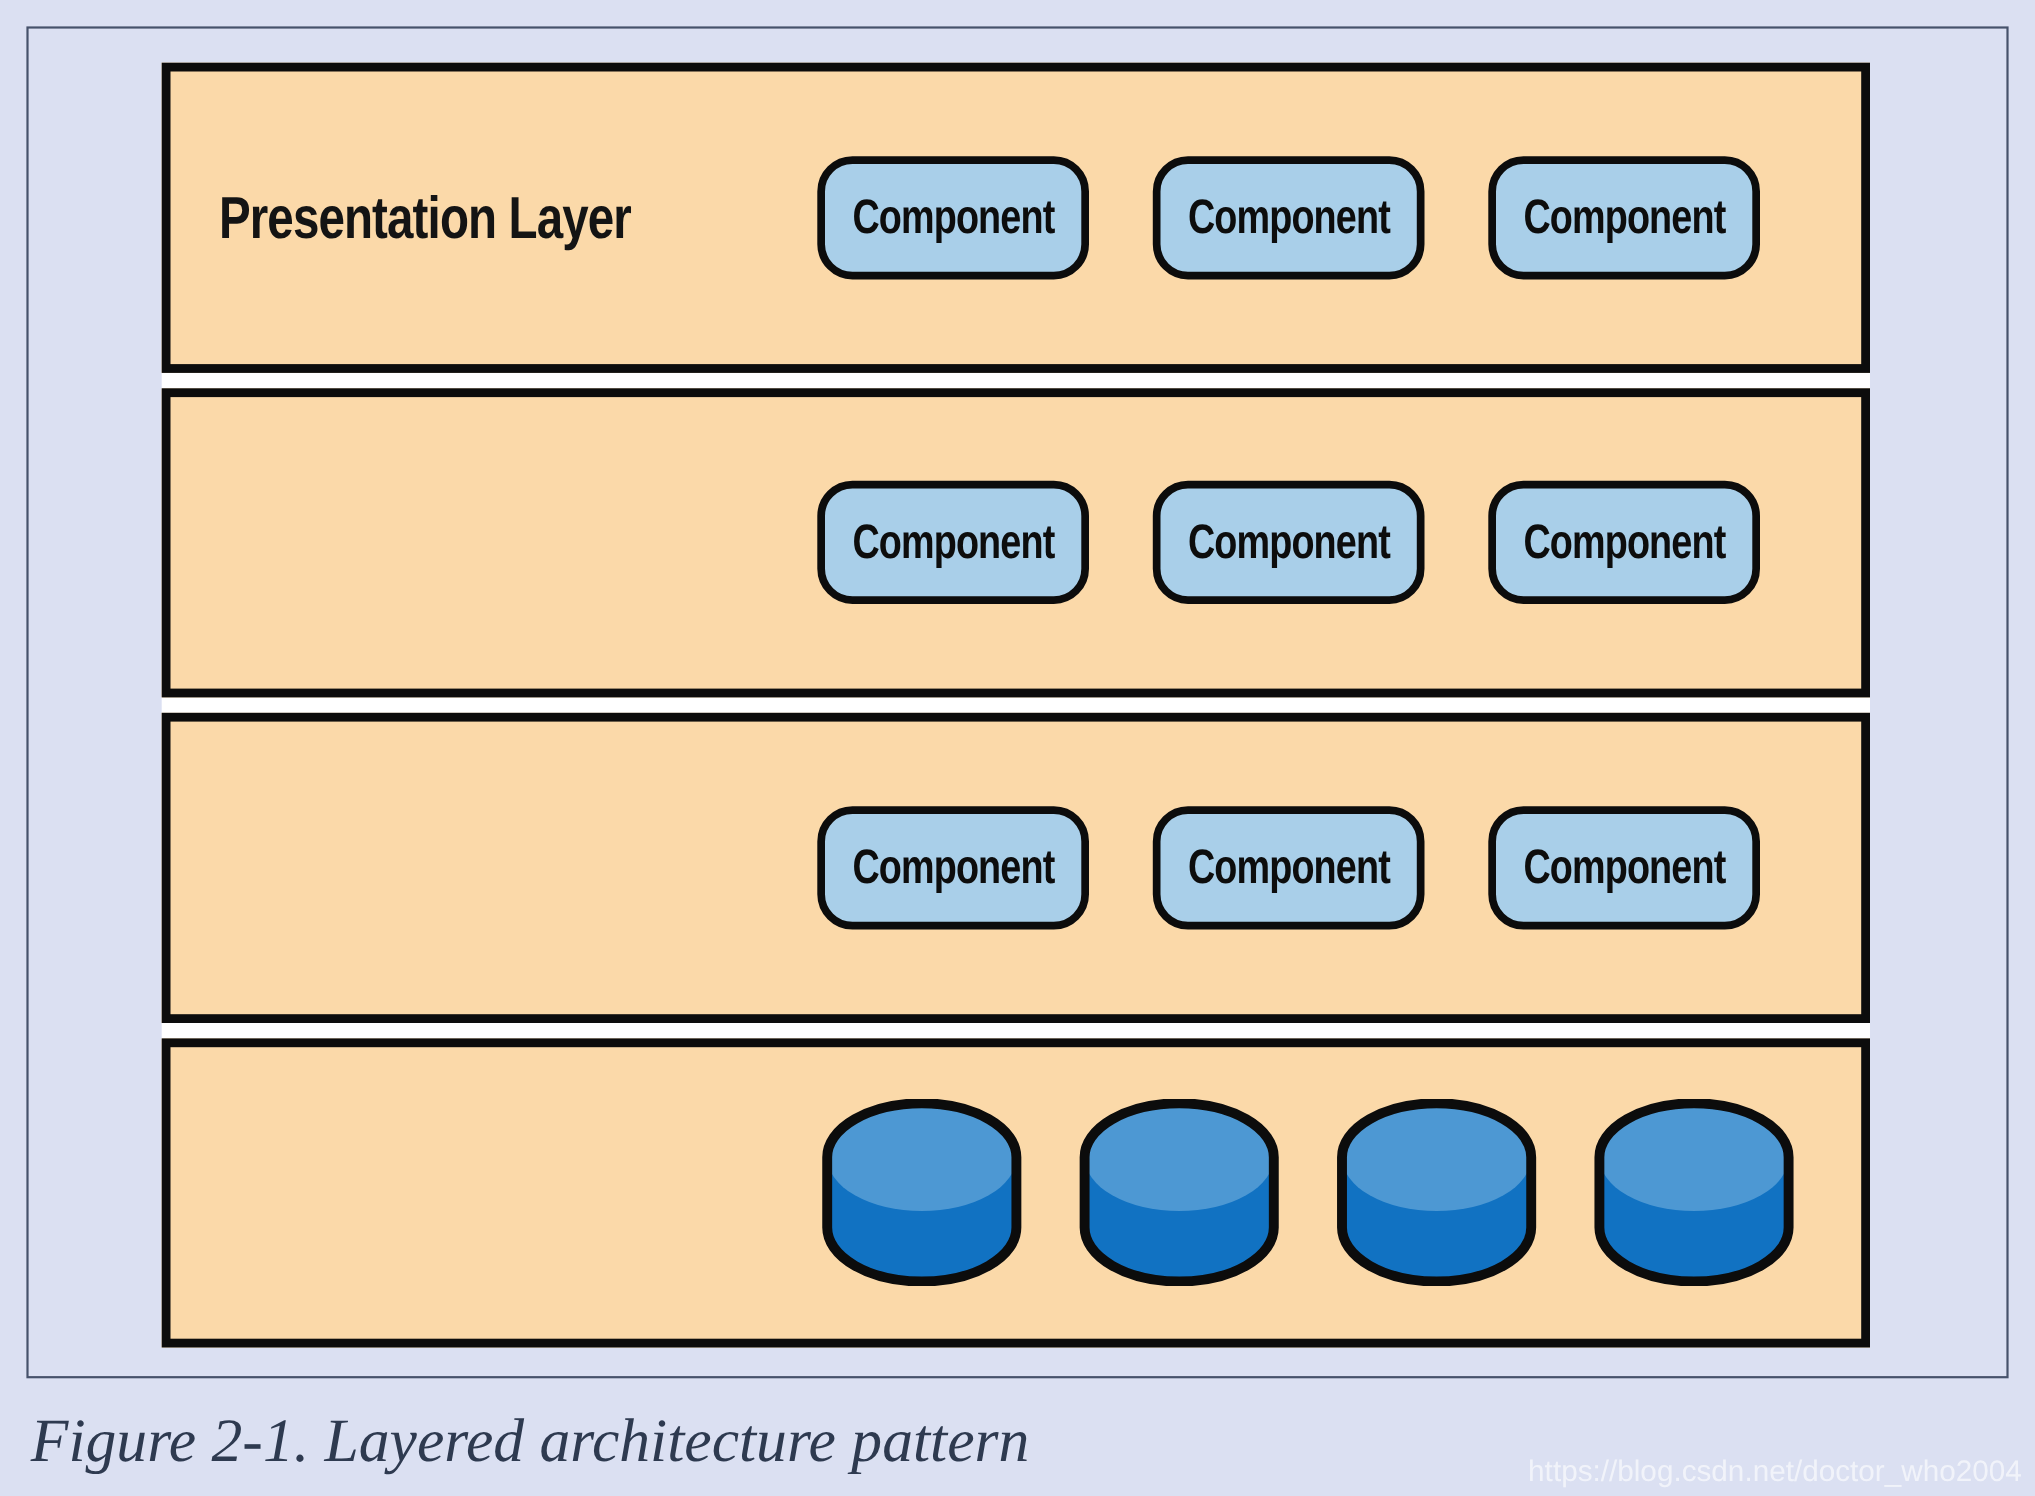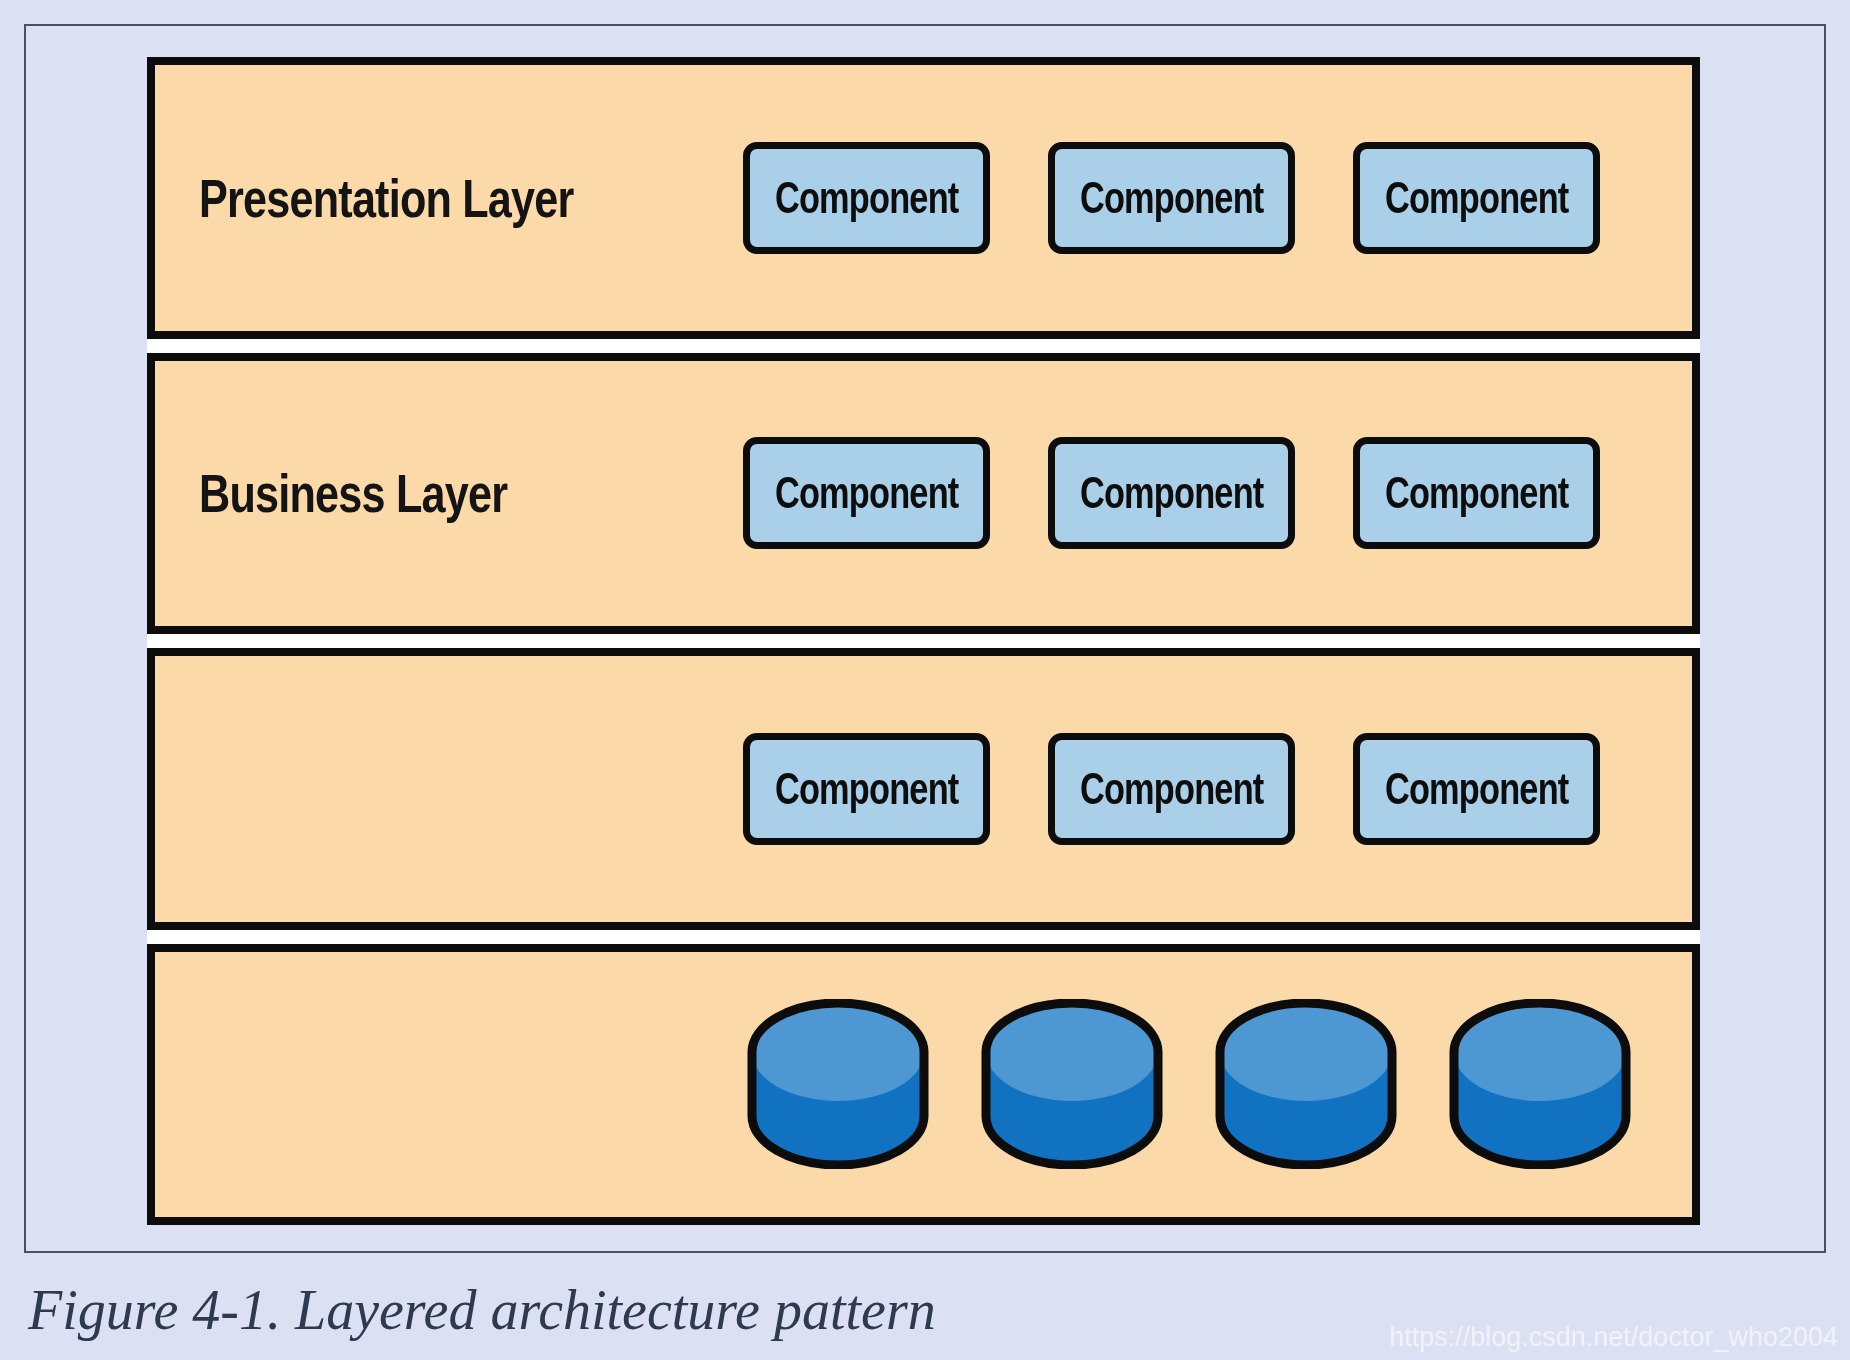--- a/index.html
+++ b/index.html
@@ -65,21 +65,21 @@
     align-items: center;
   }
   .components-row { gap: 58px; }
   .databases-row  { gap: 44px; }
   .component-box {
     box-sizing: border-box;
     width: 247px;
     height: 112px;
     background: #a9cfe9;
     border: 7px solid #0c0c0c;
-    border-radius: 14px;
+    border-radius: 32px;
     display: flex;
     align-items: center;
     justify-content: center;
   }
   .component-box .label {
     font-size: 44px;
     font-weight: 600;
     color: #0d0d0d;
     white-space: nowrap;
     letter-spacing: -1px;
@@ -129,23 +129,20 @@
       <div class="component-box">
         <span class="label">Component</span>
       </div>
       <div class="component-box">
         <span class="label">Component</span>
       </div>
     </div>
   </div>
 
   <div class="layer">
-    <div class="layer-label">
-      <span class="condense">Business Layer</span>
-    </div>
     <div class="items-row components-row">
       <div class="component-box">
         <span class="label">Component</span>
       </div>
       <div class="component-box">
         <span class="label">Component</span>
       </div>
       <div class="component-box">
         <span class="label">Component</span>
       </div>
@@ -186,15 +183,15 @@
       <svg class="cylinder-svg" viewBox="0 0 190 170" xmlns="http://www.w3.org/2000/svg">
         <path d="M9,53 A86,49 0 0 1 181,53 L181,117 A86,49 0 0 1 9,117 Z" fill="#1172c2"></path>
         <ellipse cx="95" cy="53" rx="86" ry="49" fill="#4d98d3"></ellipse>
         <path d="M9,53 A86,49 0 0 1 181,53 L181,117 A86,49 0 0 1 9,117 Z" fill="none" stroke="#0c0c0c" stroke-width="9"></path>
       </svg>
     </div>
   </div>
 
 </div>
 
-<div class="caption">Figure 4-1. Layered architecture pattern</div>
+<div class="caption">Figure 2-1. Layered architecture pattern</div>
 
 <div class="watermark">https://blog.csdn.net/doctor_who2004</div>
 
 </body></html>

